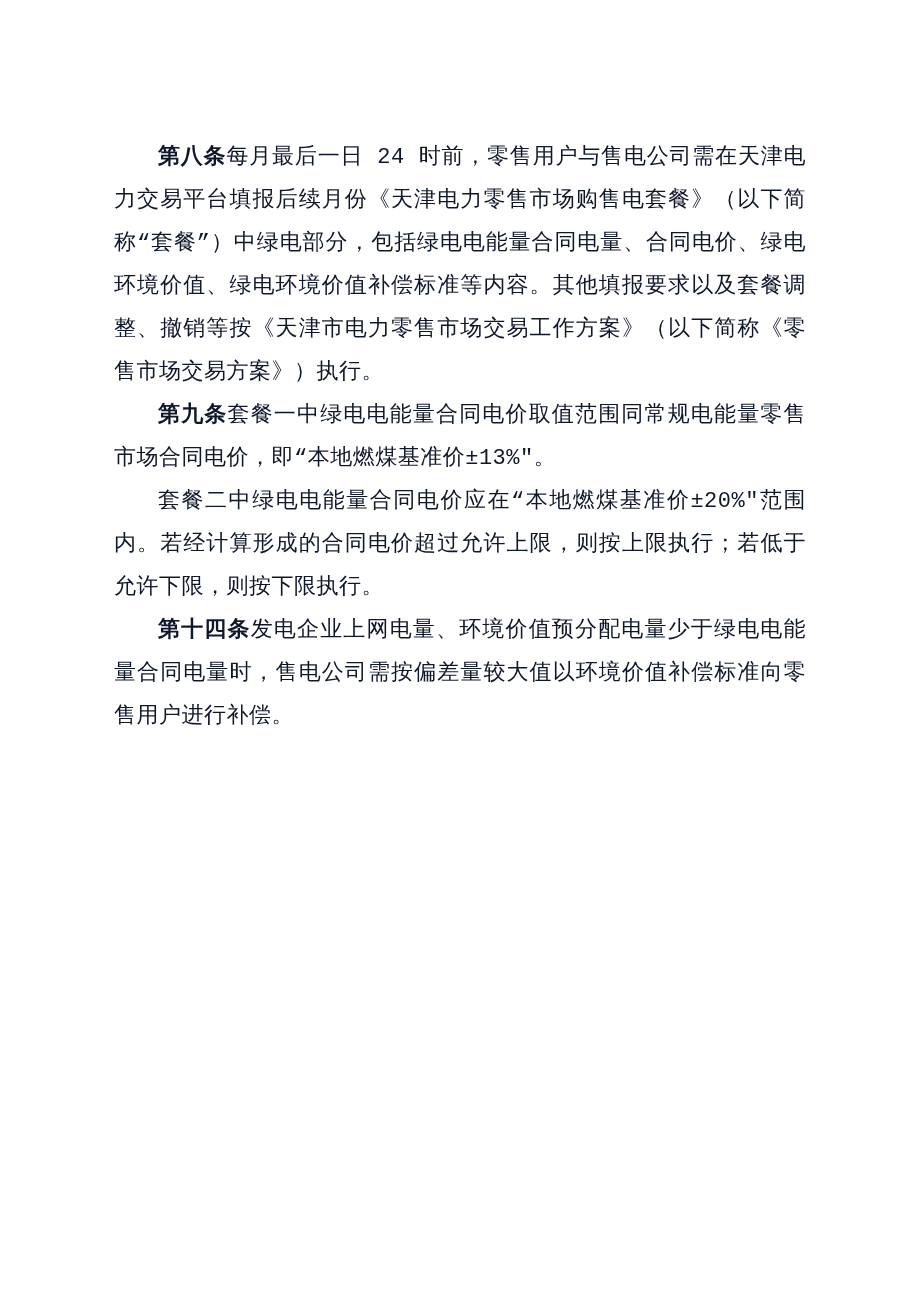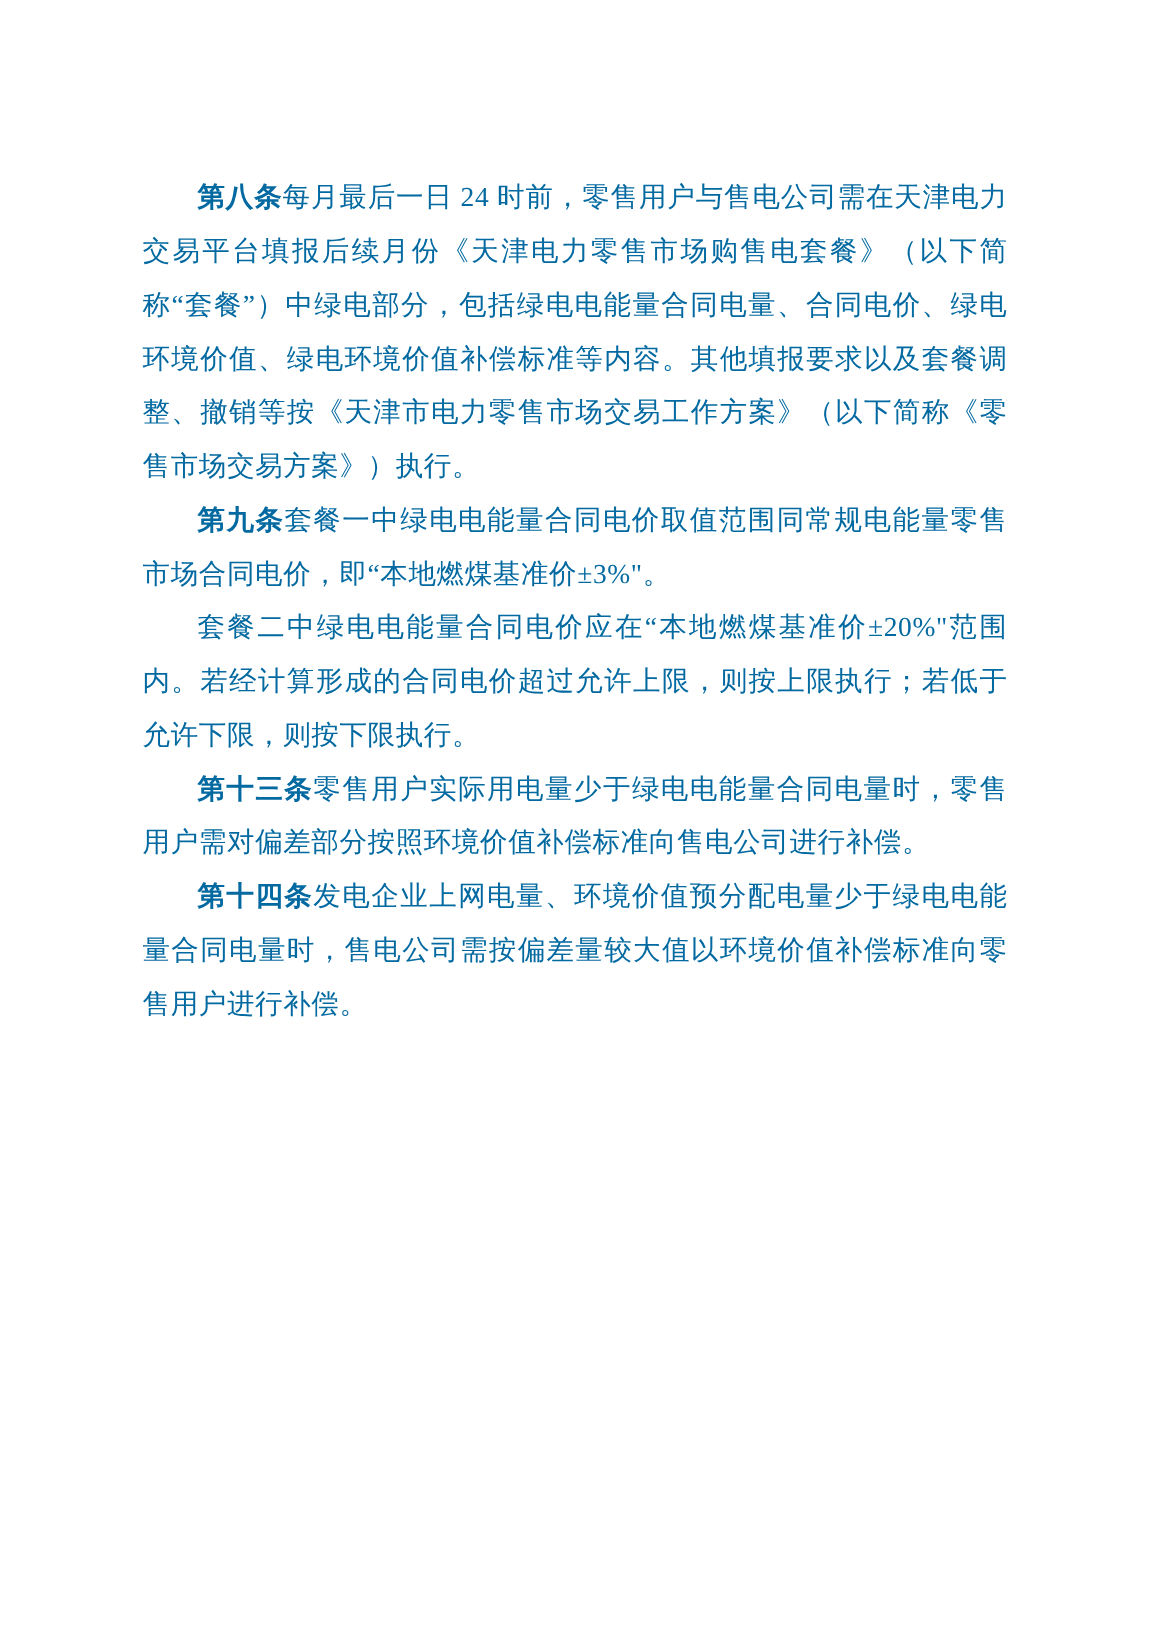--- a/index.html
+++ b/index.html
@@ -15,48 +15,47 @@
       box-sizing: border-box;
       padding: 136px 114px 0 114px;
       overflow: hidden;
     }
     .doc {
       width: 100%;
     }
     .doc p {
       margin: 0;
       padding: 0;
-      font-family: Liberation Serif, serif;
+      font-family: Liberation Mono, monospace;
       font-size: 22px;
       line-height: 43px;
-      color: #0369a1;
+      color: #0f172a;
       text-align: justify;
       text-justify: inter-ideograph;
       text-indent: 2em;
       letter-spacing: 0.5px;
       word-break: break-all;
     }
     .doc .lead {
       font-weight: bold;
     }
   </style>
 </head>
 <body>
 
 <div class="page">
   <div class="doc">
 
     <p><span class="lead">第八条</span><span>每月最后一日 24 时前，零售用户与售电公司需在天津电力交易平台填报后续月份《天津电力零售市场购售电套餐》（以下简称“套餐”）中绿电部分，包括绿电电能量合同电量、合同电价、绿电环境价值、绿电环境价值补偿标准等内容。其他填报要求以及套餐调整、撤销等按《天津市电力零售市场交易工作方案》（以下简称《零售市场交易方案》）执行。</span></p>
 
-    <p><span class="lead">第九条</span><span>套餐一中绿电电能量合同电价取值范围同常规电能量零售市场合同电价，即“本地燃煤基准价±3%"。</span></p>
+    <p><span class="lead">第九条</span><span>套餐一中绿电电能量合同电价取值范围同常规电能量零售市场合同电价，即“本地燃煤基准价±13%"。</span></p>
 
     <p><span class="lead"></span><span>套餐二中绿电电能量合同电价应在“本地燃煤基准价±20%"范围内。若经计算形成的合同电价超过允许上限，则按上限执行；若低于允许下限，则按下限执行。</span></p>
 
 
 
 
 
-    <p><span class="lead">第十三条</span><span>零售用户实际用电量少于绿电电能量合同电量时，零售用户需对偏差部分按照环境价值补偿标准向售电公司进行补偿。</span></p>
 
     <p><span class="lead">第十四条</span><span>发电企业上网电量、环境价值预分配电量少于绿电电能量合同电量时，售电公司需按偏差量较大值以环境价值补偿标准向零售用户进行补偿。</span></p>
 
   </div>
 </div>
 
 </body></html>

